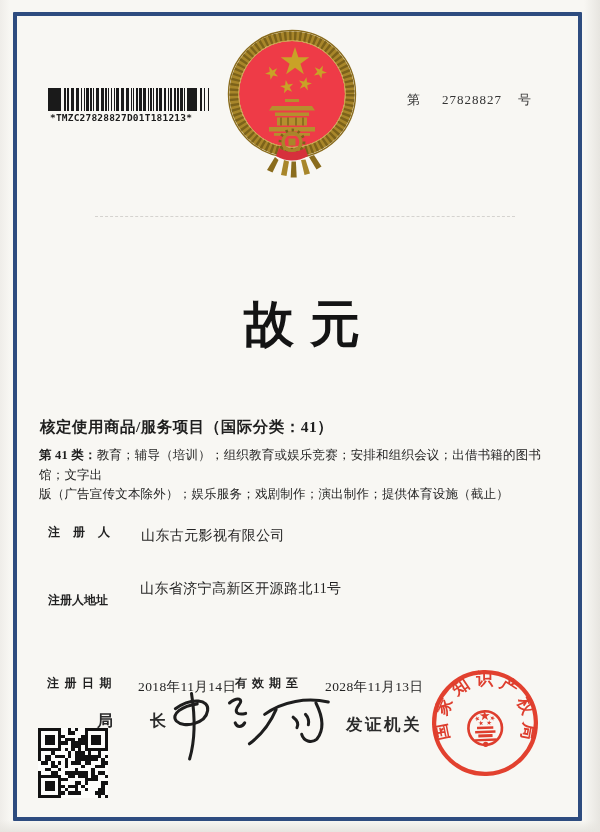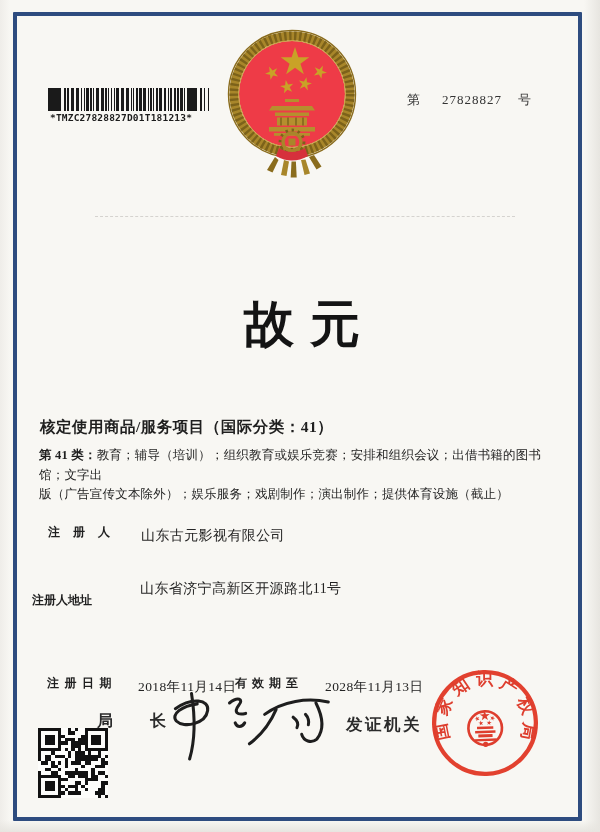--- a/index.html
+++ b/index.html
@@ -65,21 +65,21 @@
   .goods-body{
     position:absolute;left:39px;top:446px;width:527px;
     font-size:12.5px;line-height:19.5px;color:#1f1f1f;letter-spacing:.2px;
   }
   .goods-body b{font-weight:700;}
   
   .lbl{font-size:12px;font-weight:700;color:#1f1f1f;position:absolute;white-space:nowrap;}
   .val{font-size:14px;color:#242424;position:absolute;white-space:nowrap;letter-spacing:.4px;}
   .reg-lbl{left:48px;top:524px;letter-spacing:13px;}
   .reg-val{left:141px;top:527px;}
-  .addr-lbl{left:32px;top:592px;letter-spacing:0;}
+  .addr-lbl{left:48px;top:592px;letter-spacing:0;}
   .addr-val{left:140px;top:580px;}
   .date-lbl1{left:47px;top:675px;letter-spacing:5.5px;}
   .date-val1{left:138px;top:678px;font-size:13.5px;}
   .date-lbl2{left:235px;top:675px;letter-spacing:5px;}
   .date-val2{left:325px;top:678px;font-size:13.5px;}
   
   .director{
     position:absolute;left:55px;top:711px;font-size:16px;color:#2b2b2b;
     letter-spacing:37px;white-space:nowrap;font-weight:600;margin-left:42px;
   }

